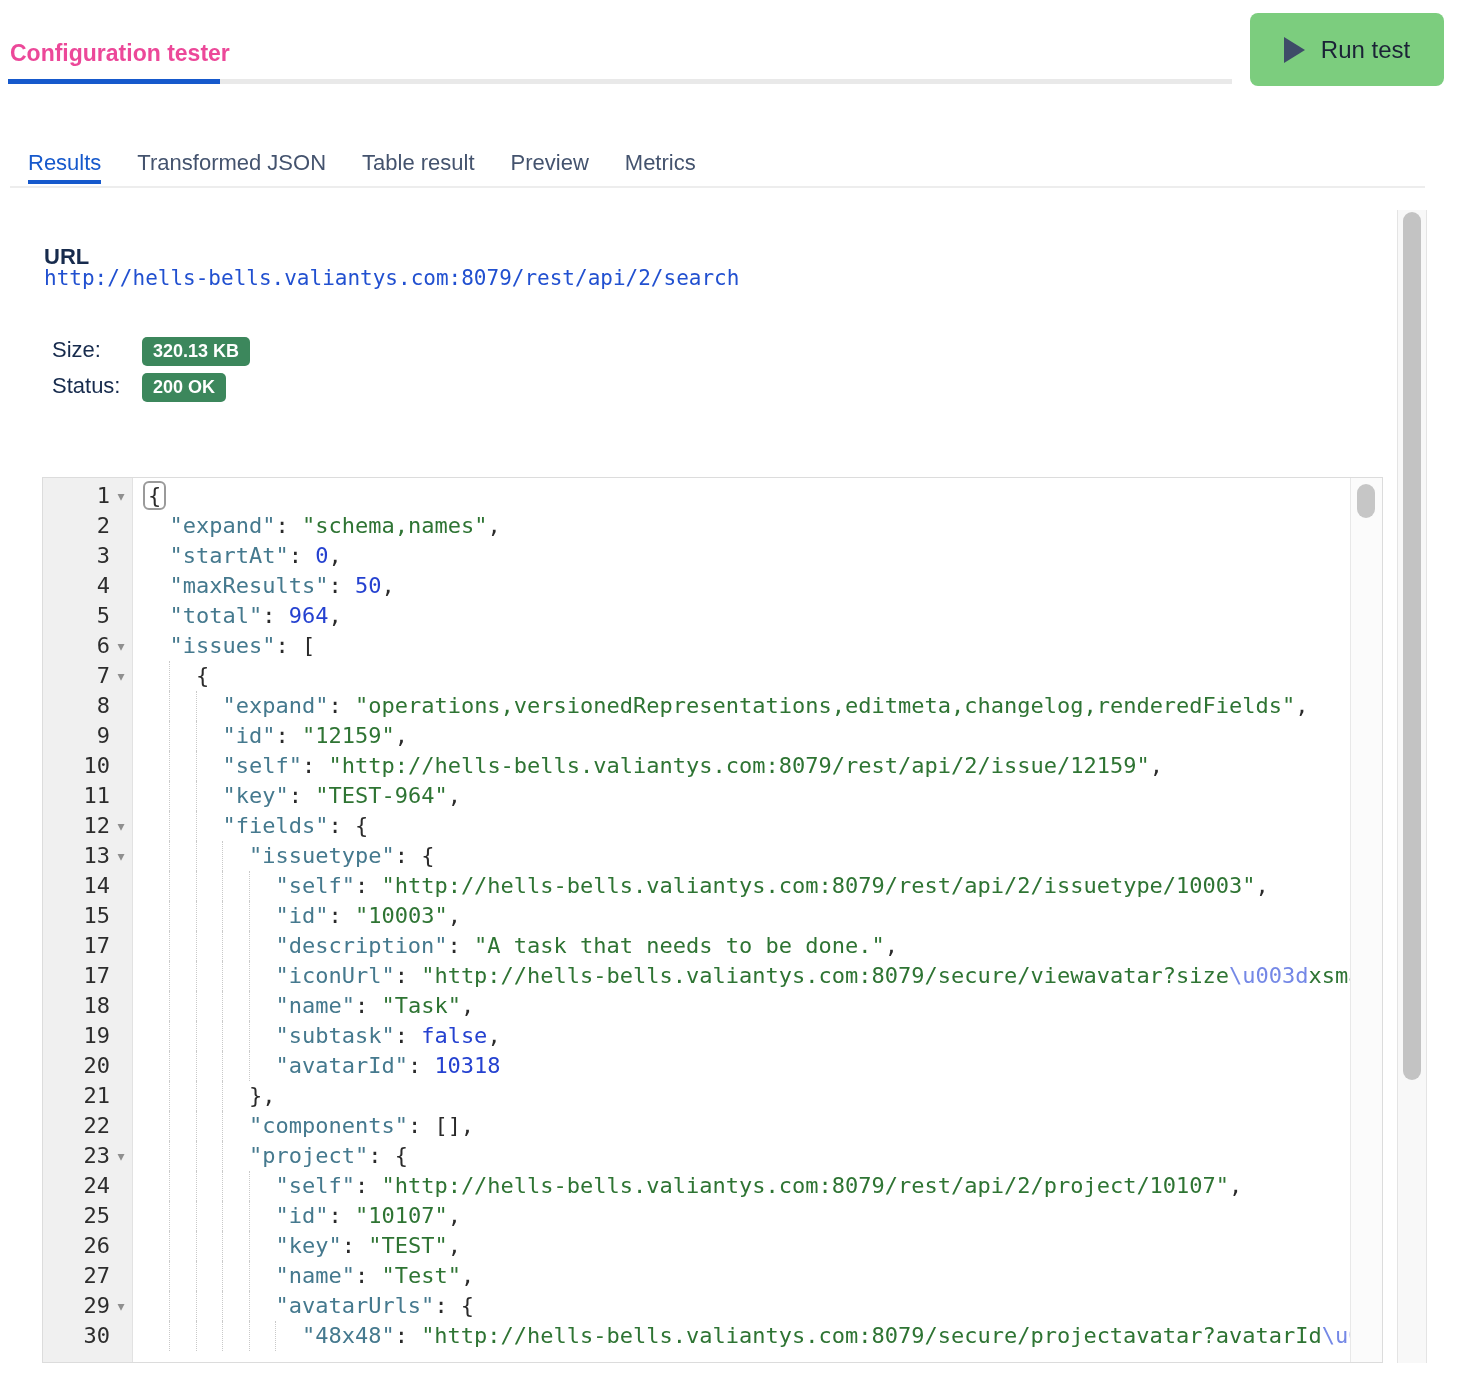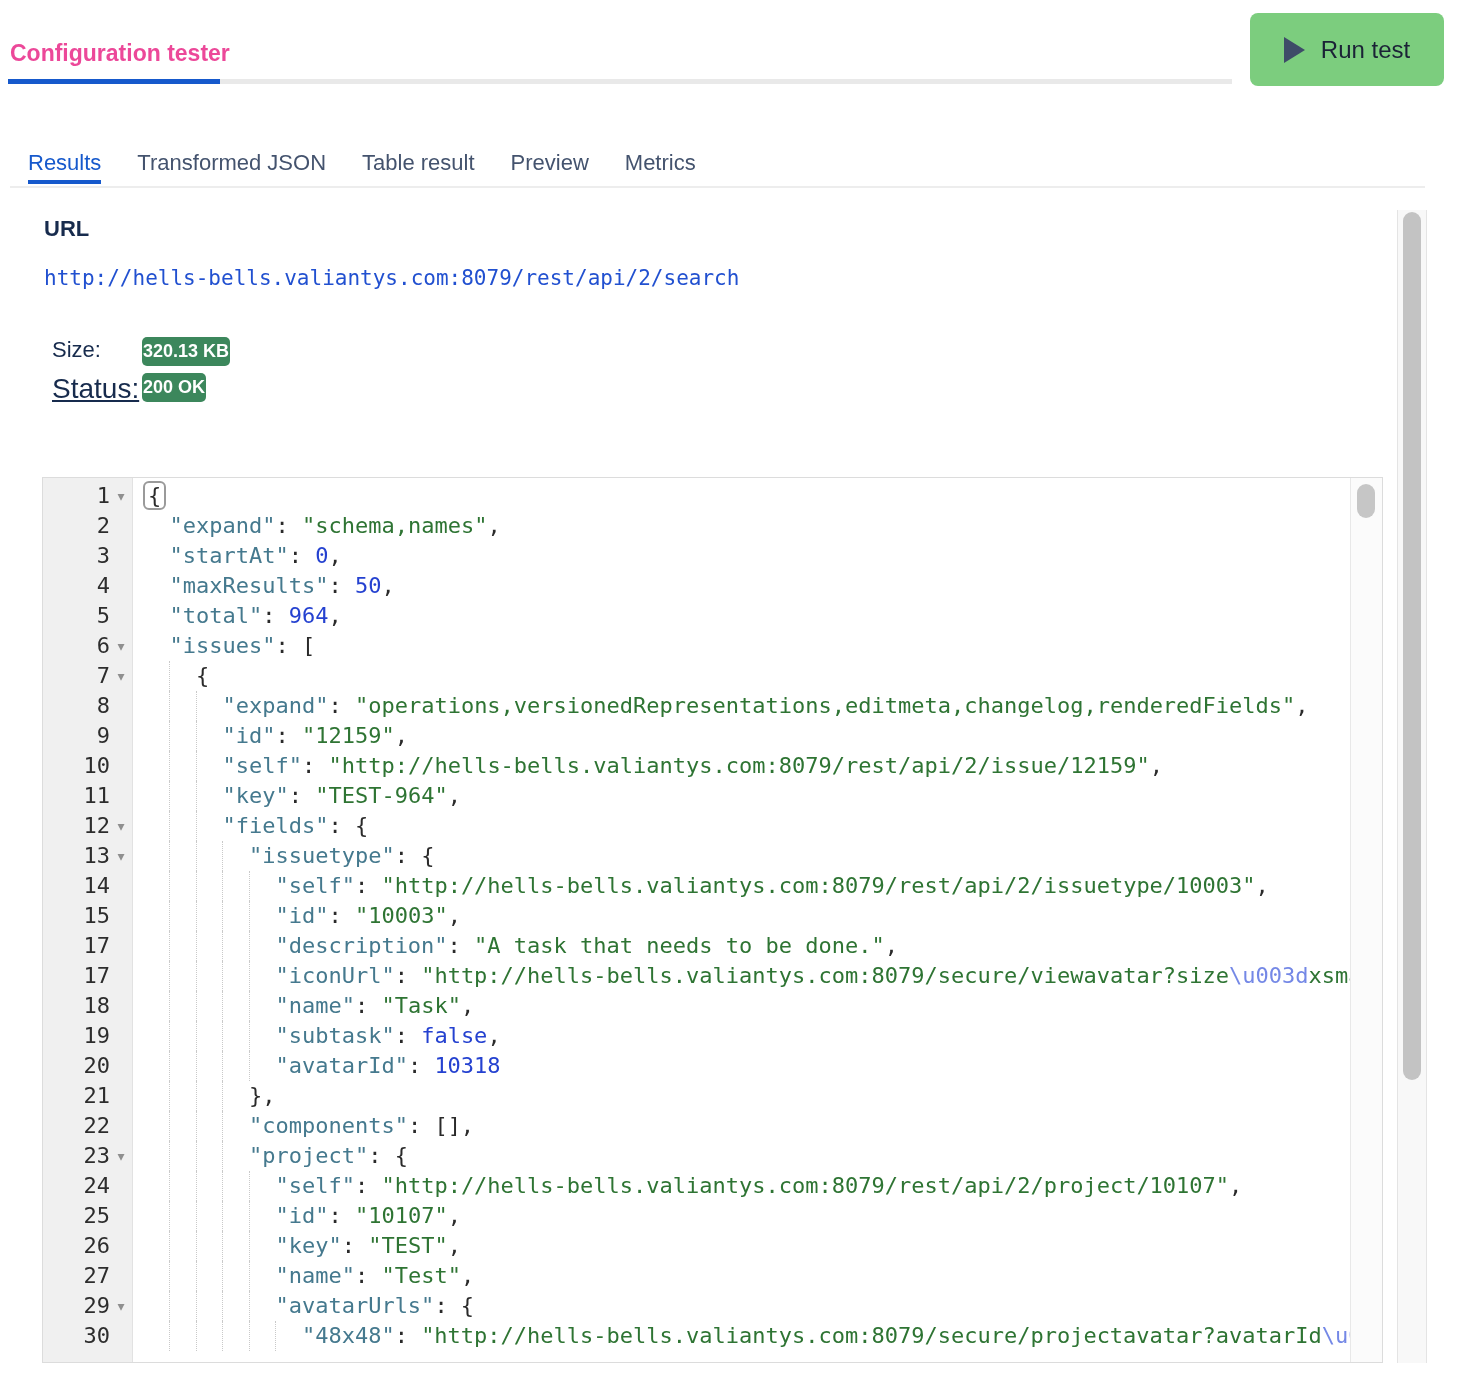--- a/index.html
+++ b/index.html
@@ -20,27 +20,27 @@
   .run-label { font-size:24px; font-weight:500; color:#1b2236; }
 
   
   .tabbar { left:28px; top:150px; display:flex; gap:36px; }
   .tab { font-size:22px; font-weight:500; color:#44536e; line-height:26px;
          padding-bottom:4px; cursor:pointer; border-bottom:4px solid transparent; }
   .tab.active { color:#1659cc; border-bottom-color:#1659cc; }
   .tab-rule { left:10px; top:186px; width:1415px; height:2px; background:#ededed; }
 
   
-  .h-url { left:44px; top:216px; font-size:22px; font-weight:700; }
+  .h-url { left:44px; top:244px; font-size:22px; font-weight:700; }
   .url-link { left:44px; top:266px; font-family:"DejaVu Sans Mono", monospace;
               font-size:21px; color:#2150d0; cursor:pointer; }
   .lbl-size { left:52px; top:337px; font-size:22px; }
-  .lbl-status { left:52px; top:373px; font-size:28px;text-decoration:underline; }
+  .lbl-status { left:52px; top:373px; font-size:22px; }
   .badge { background:#3c875c; color:#ffffff; font-size:18px; font-weight:700;
-           border-radius:5px; padding:4px 1px; }
+           border-radius:5px; padding:4px 11px; }
   .badge-size { left:142px; top:337px; }
   .badge-status { left:142px; top:373px; }
   .h-json { left:44px; top:442px; font-size:22px; font-weight:700;margin-top:48px; }
 
   
   .editor { left:42px; top:477px; width:1341px; height:886px; border:1px solid #dcdcdc;
             background:#ffffff; overflow:hidden; }
   .gutter-bg { left:0; top:0; bottom:0; width:90px; background:#f0f0f0;
                border-right:1px solid #e2e2e2; }
   .rows { left:0; top:3px; right:32px; position:absolute;

